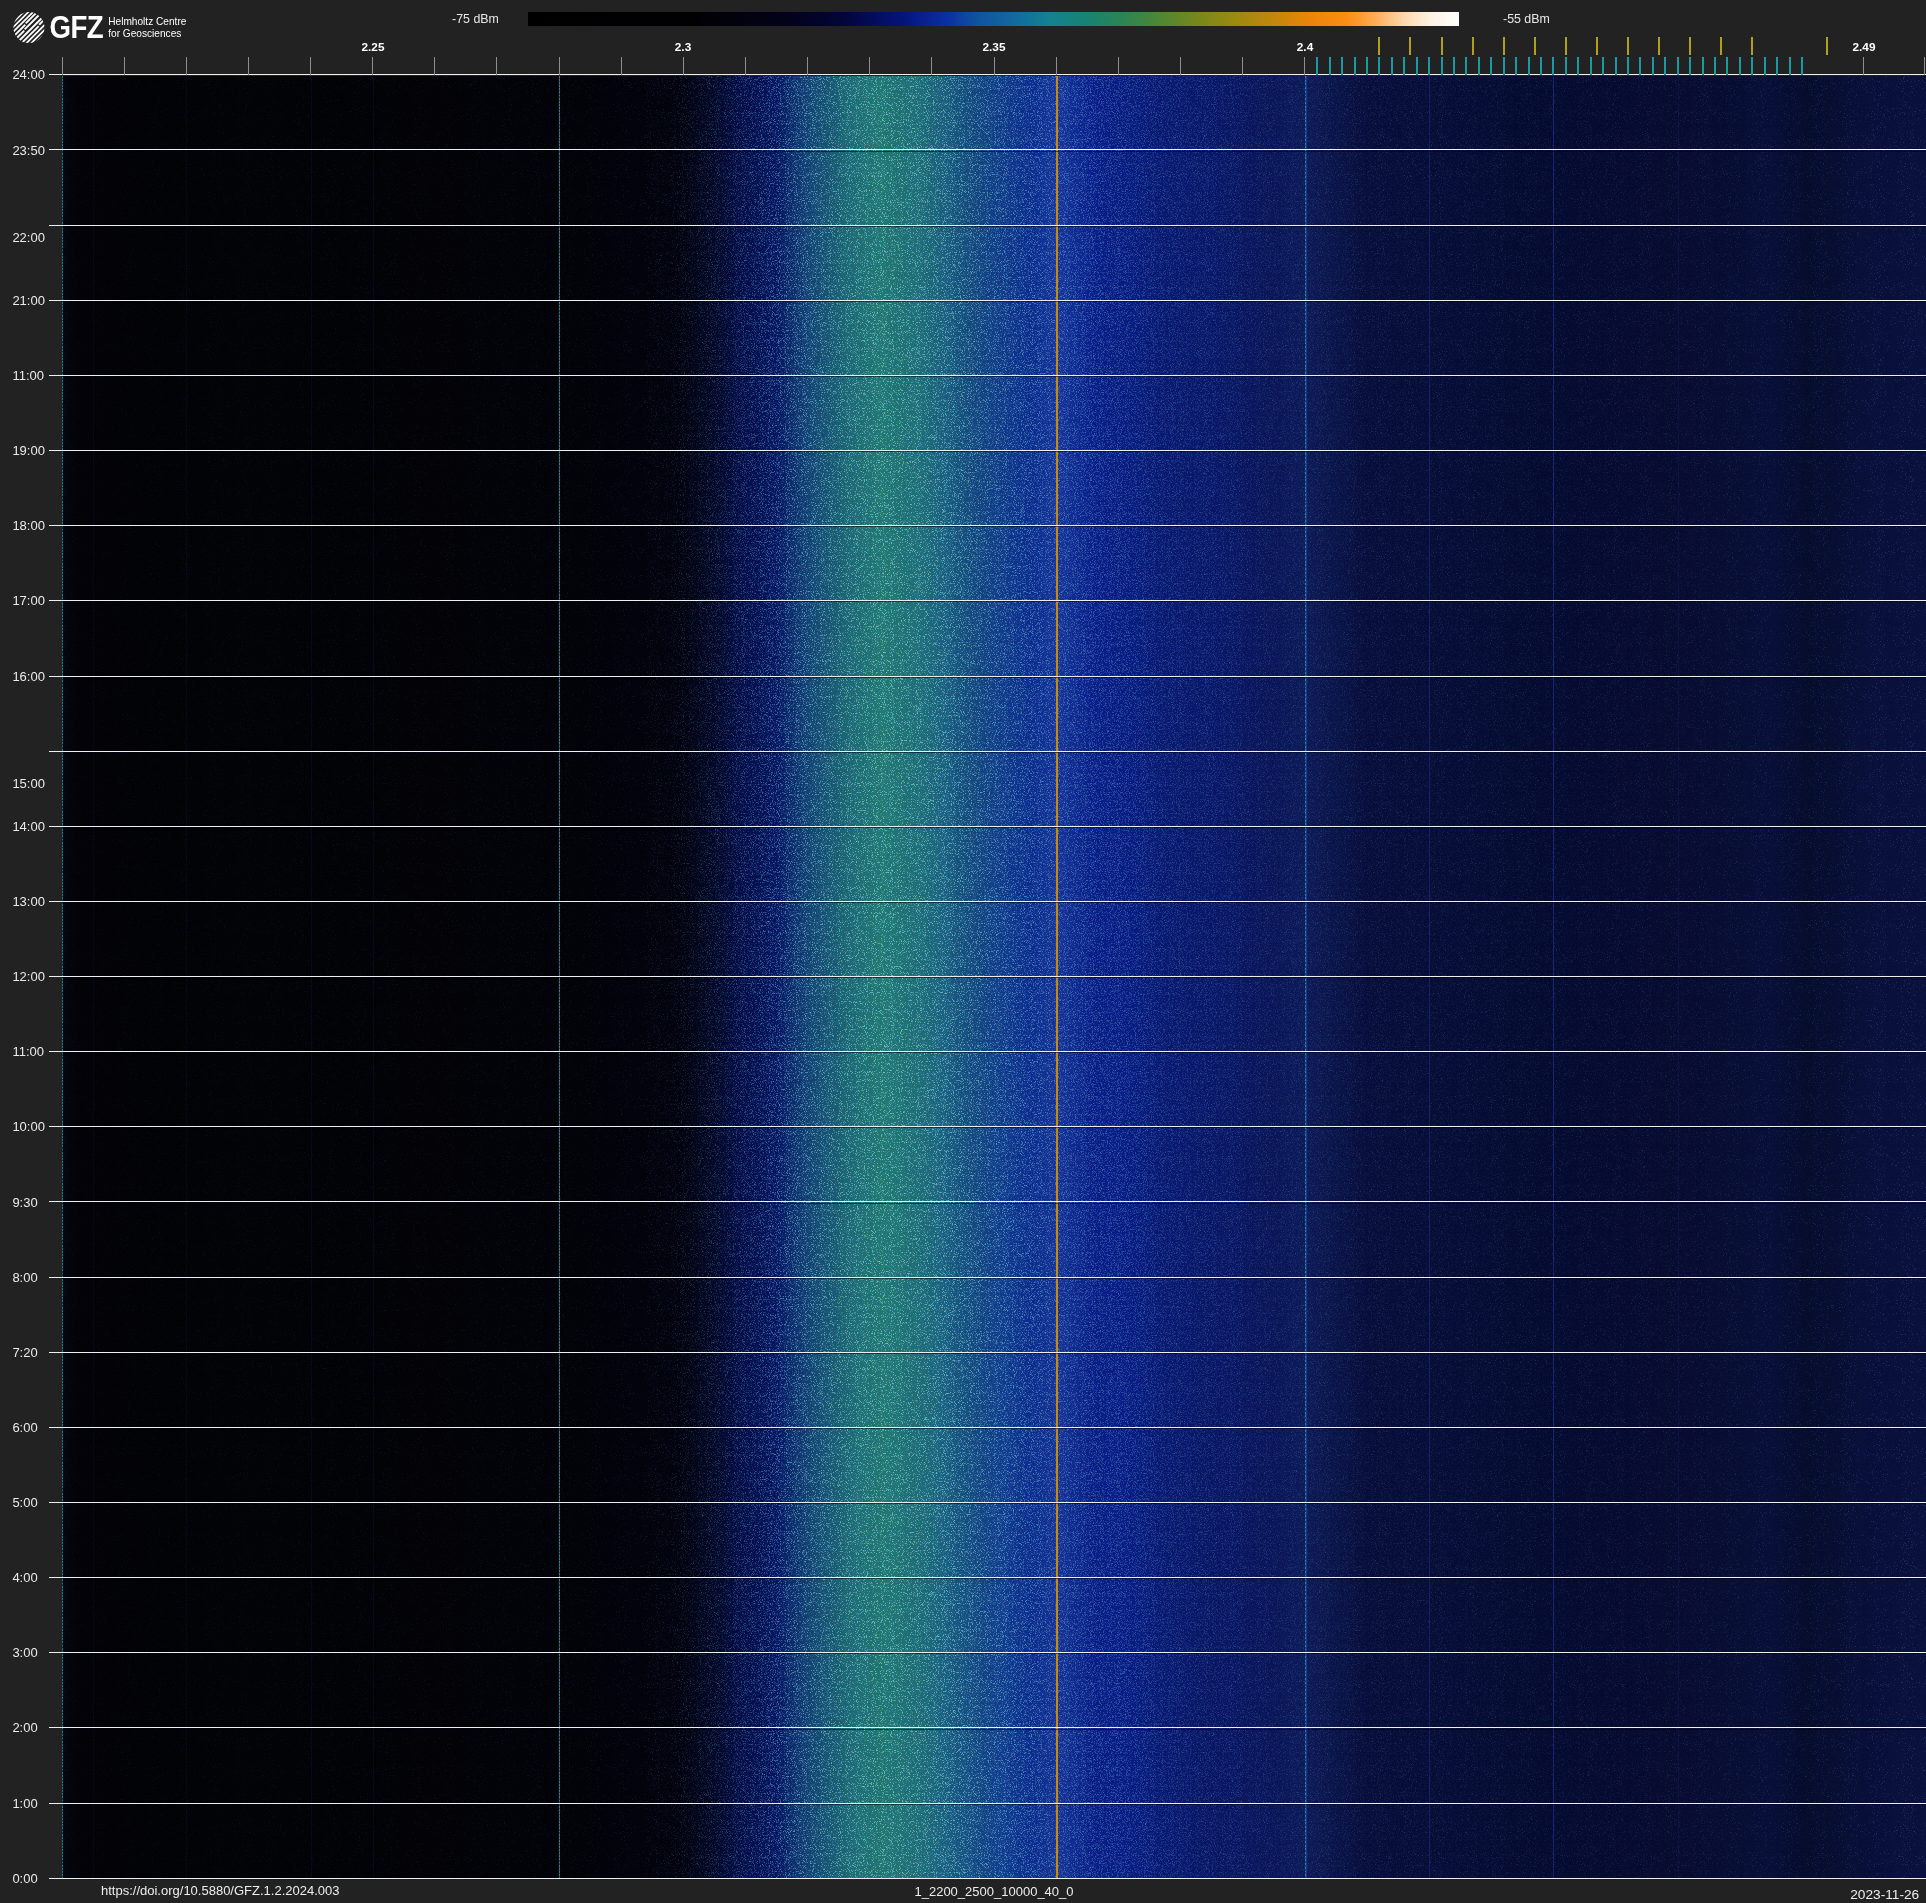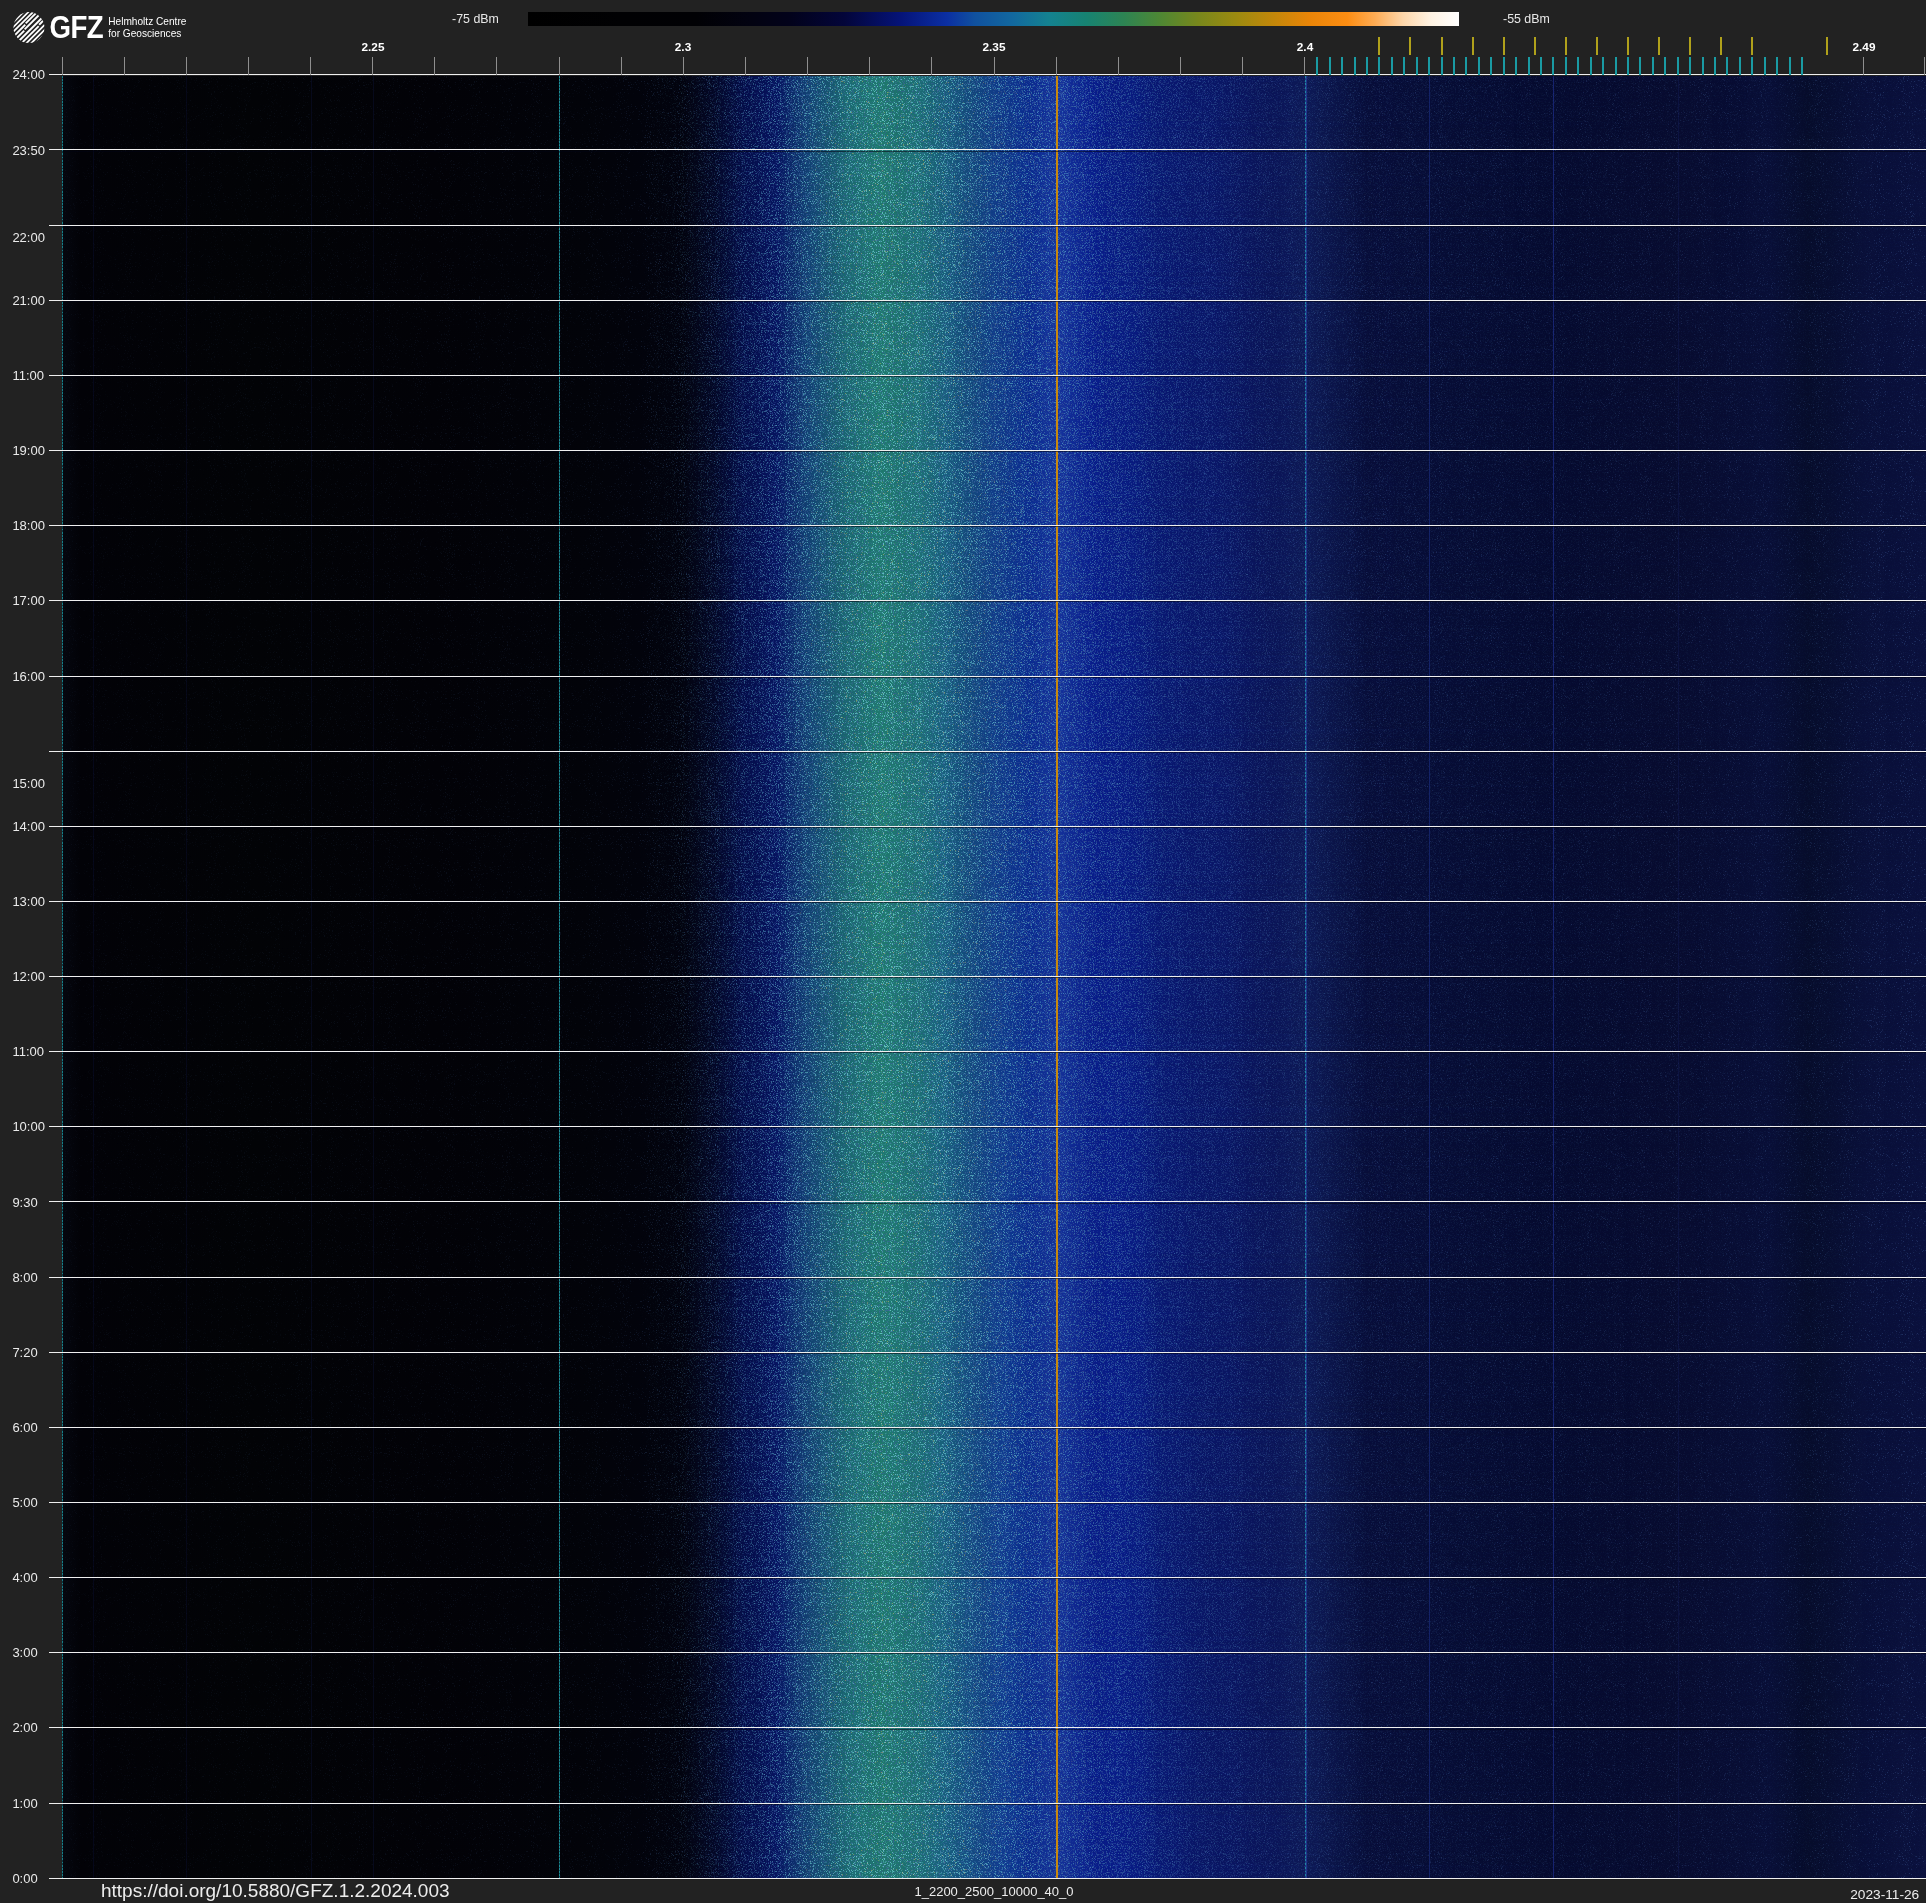--- a/index.html
+++ b/index.html
@@ -303,16 +303,16 @@
   <rect x="42" y="34.0" width="32" height="3.0"></rect>
   <rect x="-10" y="40.6" width="74" height="2.9"></rect>
   <rect x="-10" y="46.2" width="74" height="2.8"></rect>
   <rect x="-10" y="51.6" width="74" height="2.6"></rect>
  </g>
 </g>
 <text x="0" y="44.5" transform="translate(60.5,0) scale(0.9,1)" fill="#fff" font-family="Liberation Sans, sans-serif" font-size="50" font-weight="bold" letter-spacing="-1">GFZ</text>
 <text x="156" y="23.5" fill="#fff" font-family="Liberation Sans, sans-serif" font-size="16.5">Helmholtz Centre</text>
 <text x="156" y="42.5" fill="#fff" font-family="Liberation Sans, sans-serif" font-size="16.5">for Geosciences</text>
 </svg>
-<div class="abs" style="left:61px;top:1884px;color:#ededed;font-size:19px;line-height:13px;padding-left:40px;">https://doi.org/10.5880/GFZ.1.2.2024.003</div>
+<div class="abs" style="left:61px;top:1884px;color:#ededed;font-size:13px;line-height:13px;padding-left:40px;">https://doi.org/10.5880/GFZ.1.2.2024.003</div>
 <div class="abs" style="left:994px;top:1885px;transform:translateX(-50%);color:#ededed;font-size:13px;line-height:13px;">1_2200_2500_10000_40_0</div>
 <div class="abs" style="right:6.8px;top:1888px;color:#ededed;font-size:13.7px;line-height:13.7px;">2023-11-26</div>
 </div>
 
 </body></html>

